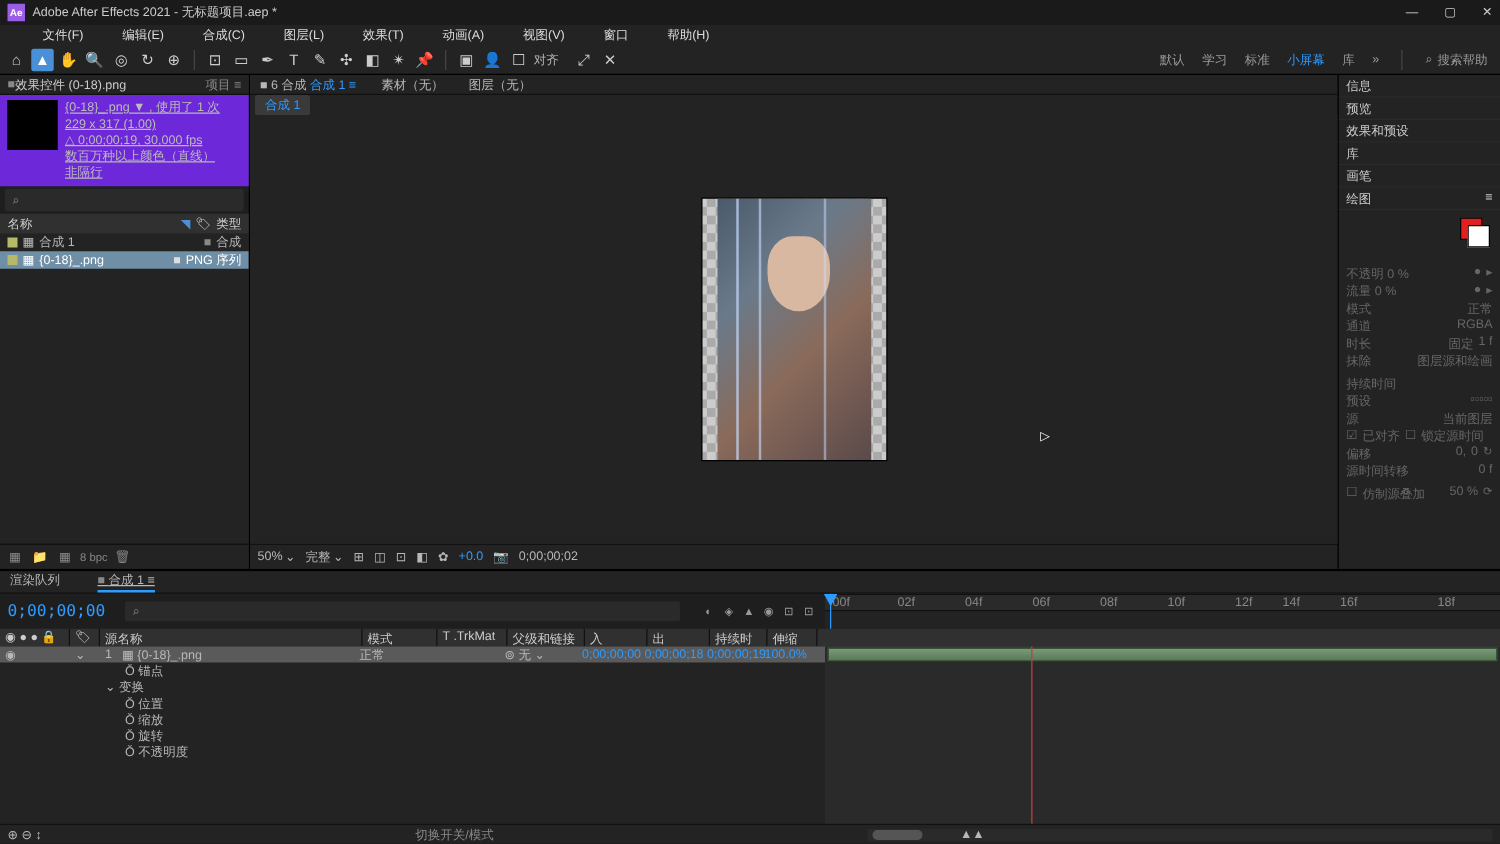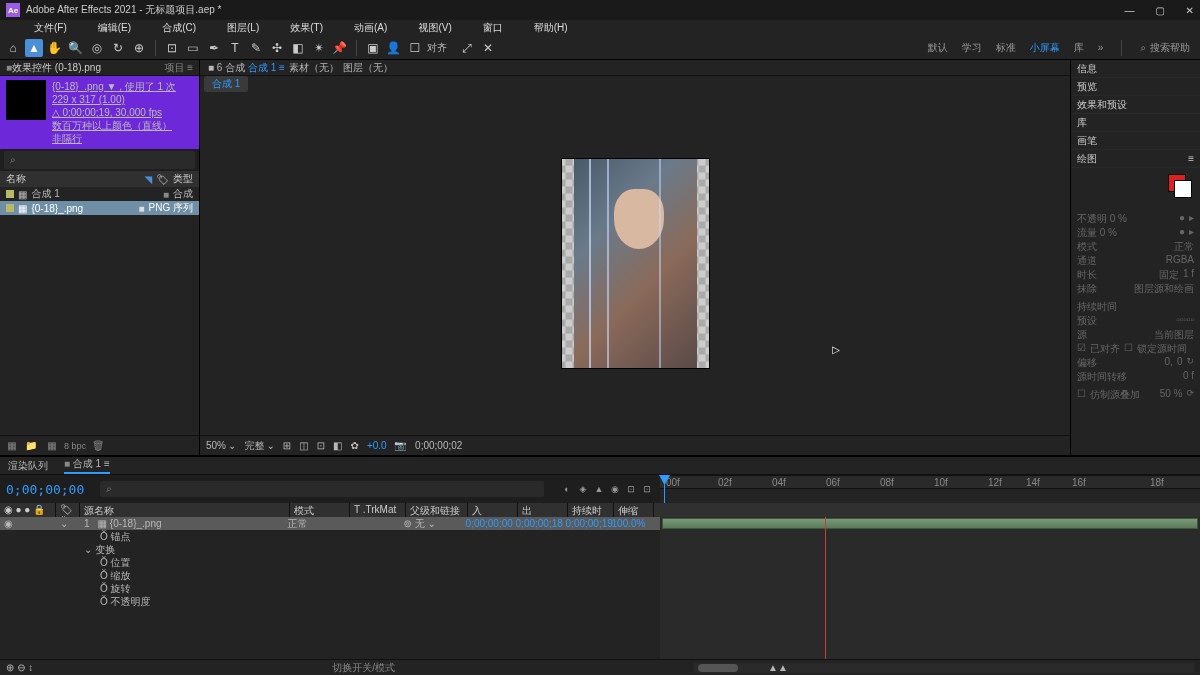--- a/index.html
+++ b/index.html
@@ -28,41 +28,41 @@
 .proj-search { height: 18px; background: #2a2a2a; margin: 2px 4px; border-radius: 2px; display: flex; align-items: center; padding: 0 6px; color: #888; font-size: 10px; }
 .proj-header { display: flex; align-items: center; background: #303030; height: 16px; padding: 0 6px; font-size: 10px; color: #ccc; }
 .proj-header .col-type { margin-left: auto; display: flex; align-items: center; gap: 4px; }
 .proj-list { flex: 1; background: #232323; overflow: auto; }
 .proj-row { display: flex; align-items: center; height: 14px; padding: 0 6px; gap: 4px; font-size: 10px; cursor: pointer; }
 .proj-row.sel { background: #6f8fa7; color: #fff; }
 .color-swatch { width: 8px; height: 8px; background: #b8b869; }
 .proj-footer { height: 20px; background: #232323; border-top: 1px solid #111; display: flex; align-items: center; gap: 4px; padding: 0 4px; }
 .proj-footer .fbtn { width: 16px; height: 16px; display: flex; align-items: center; justify-content: center; color: #888; font-size: 10px; cursor: pointer; }
 .center-col { flex: 1; background: #232323; display: flex; flex-direction: column; }
-.comp-tabs { height: 16px; display: flex; align-items: center; gap: 4px; padding: 0 8px; font-size: 10px; background: #232323; border-bottom: 1px solid #111; }
+.comp-tabs { height: 16px; display: flex; align-items: center; gap: 20px; padding: 0 8px; font-size: 10px; background: #232323; border-bottom: 1px solid #111; }
 .comp-tabs .active { color: #2e9bff; }
 .comp-sub { height: 16px; display: flex; align-items: center; padding: 0 4px; }
 .comp-sub .subtab { background: #3a3a3a; padding: 1px 8px; font-size: 10px; color: #2e9bff; border-radius: 2px; cursor: pointer; }
 .viewer { flex: 1; background: #232323; position: relative; display: flex; align-items: center; justify-content: center; }
 .canvas { width: 147px; height: 209px; background: repeating-conic-gradient(#aaa 0% 25%, #ccc 0% 50%) 50% / 14px 14px; position: relative; box-shadow: 0 0 0 1px #000; }
 .artwork { position: absolute; left: 12px; top: 0; right: 12px; bottom: 0; background: linear-gradient(135deg,#4a5a6a,#6a7a8a 30%,#8a6a5a 60%,#5a4a4a); }
 .artwork::after { content:""; position:absolute; left:15px; top:0; bottom:0; width:2px; background:rgba(200,220,255,0.7); box-shadow: 18px 0 0 rgba(200,220,255,0.6), 70px 0 0 rgba(200,220,255,0.5); }
 .face { position:absolute; left:40px; top:30px; width:50px; height:60px; background:#d8b8a0; border-radius:40% 40% 50% 50%; }
 .viewer-footer { height: 20px; background: #232323; border-top: 1px solid #111; display: flex; align-items: center; gap: 8px; padding: 0 6px; font-size: 10px; }
 .vf-item { display: flex; align-items: center; gap: 2px; cursor: pointer; }
 .right-col { width: 130px; background: #232323; border-left: 1px solid #000; display: flex; flex-direction: column; }
 .r-tab { height: 18px; display: flex; align-items: center; padding: 0 6px; font-size: 10px; color: #ccc; border-bottom: 1px solid #2a2a2a; cursor: pointer; }
 .r-body { flex: 1; padding: 6px; }
 .paint-line { display: flex; align-items: flex-start; height: 14px; font-size: 9px; color: #666; gap: 4px; }
 .paint-swatch { width: 18px; height: 18px; background: #e02020; border: 1px solid #000; position: relative; }
 .paint-swatch2 { position: absolute; left: 6px; top: 6px; width: 18px; height: 18px; background: #fff; border: 1px solid #000; }
 .paint-row { display: flex; gap: 4px; justify-content: flex-end; margin-bottom: 12px; }
 .timeline { height: 220px; background: #1e1e1e; border-top: 2px solid #000; display: flex; flex-direction: column; }
-.tl-tabs { height: 18px; display: flex; align-items: center; padding: 0 8px; gap: 16px; font-size: 10px; background: #232323; border-bottom: 1px solid #111; }
-.tl-tabs .active { border-bottom: 2px solid #2e9bff; padding-bottom: 1px; }
+.tl-tabs { height: 18px; display: flex; align-items: flex-start; padding: 0 8px; gap: 30px; font-size: 10px; background: #232323; border-bottom: 1px solid #111; }
+.tl-tabs .active { border-bottom: 2px solid #2e9bff; padding-bottom: 1px; text-decoration: underline; }
 .tl-head { height: 28px; display: flex; }
 .tl-left { width: 660px; display: flex; align-items: center; padding: 0 6px; gap: 8px; }
 .timecode { color: #2e9bff; font-size: 13px; font-family: monospace; }
 .tl-search { flex: 1; height: 16px; background: #2a2a2a; border-radius: 2px; display: flex; align-items: center; padding: 0 6px; color: #888; font-size: 10px; margin: 0 8px; }
 .tl-icons { display: flex; gap: 2px; }
 .tl-icons span { width: 14px; height: 14px; display: flex; align-items: center; justify-content: center; color: #999; font-size: 9px; cursor: pointer; }
 .tl-ruler-area { flex: 1; position: relative; background: #232323; }
 .ruler { height: 14px; background: #2a2a2a; border-top: 1px solid #111; border-bottom: 1px solid #111; position: relative; font-size: 8px; color: #888; }
 .ruler span { position: absolute; top: 1px; }
 .playhead { position: absolute; left: 0; top: 0; bottom: 0; width: 1px; background: #2e9bff; }

